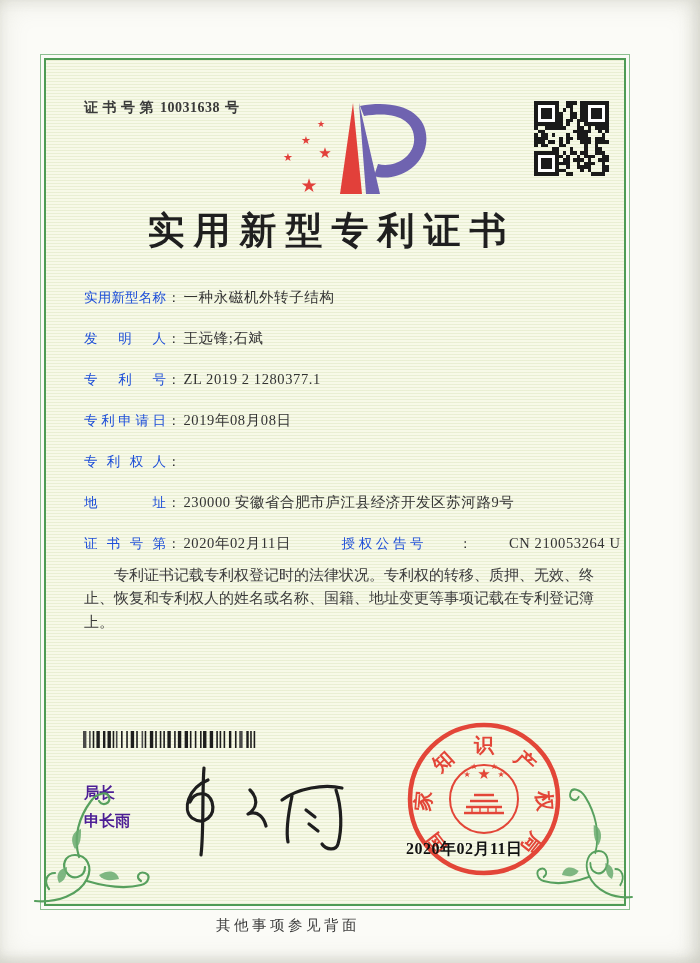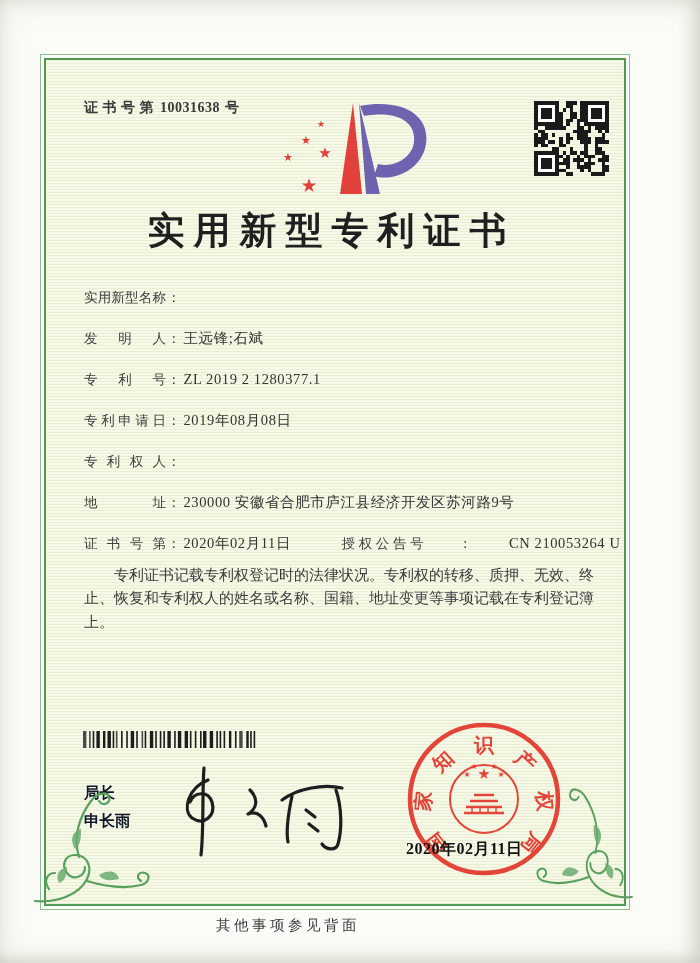--- a/index.html
+++ b/index.html
@@ -18,29 +18,29 @@
   .cert-no{position:absolute;left:84px;top:99px;font-size:14px;font-weight:600;color:#3a3a3a;white-space:nowrap;}
   .cn-prefix{letter-spacing:4.5px;}
   .cn-digits{letter-spacing:.5px;margin-left:2px;}
   .cn-suffix{margin-left:5px;}
   .logo{position:absolute;left:274px;top:100px;}
   .qr{position:absolute;left:534px;top:101px;shape-rendering:crispEdges;}
   .title{position:absolute;left:44px;top:206px;width:575px;text-align:center;
     font-size:37px;font-weight:700;letter-spacing:9px;color:#1f1f1f;white-space:nowrap;}
   .fields{position:absolute;left:84px;top:277px;width:538px;}
   .frow{height:41px;display:flex;align-items:center;font-size:14.5px;color:#333;white-space:nowrap;}
-  .lbl{display:inline-block;width:82px;text-align:justify;text-align-last:justify;font-size:13.5px;color:#404040;}
+  .lbl{display:inline-block;width:82px;text-align:justify;text-align-last:justify;font-size:13.5px;color:#1d4ed8;}
   .colon{font-size:13.5px;margin:0 3px 0 1px;}
   .val{letter-spacing:.6px;}
   .val-grant{width:148px;}
   .grant2{margin-left:10px;display:flex;align-items:center;gap:34px;}
   .paras{position:absolute;left:84px;top:564px;width:536px;font-size:15px;line-height:23.4px;color:#3c3c3c;}
   .paras p{margin:0;text-indent:2em;}
   .barcode{position:absolute;left:83px;top:731px;}
-  .director{position:absolute;left:84px;top:779px;font-size:15.5px;font-weight:600;color:#0f172a;line-height:28px;}
+  .director{position:absolute;left:84px;top:779px;font-size:15.5px;font-weight:600;color:#4c1d95;line-height:28px;}
   .signature{position:absolute;left:146px;top:758px;}
   .sig-stroke{fill:none;stroke:#1e1e1e;stroke-width:3.2;stroke-linecap:round;stroke-linejoin:round;}
   .seal{position:absolute;left:404px;top:719px;opacity:.94;}
   .seal-ring{fill:none;stroke:#e23b2e;}
   .seal-char{fill:#e23b2e;font-size:20px;font-weight:700;text-anchor:middle;}
   .seal-star{fill:#e23b2e;text-anchor:middle;}
   .seal-date{position:absolute;left:406px;top:839px;font-size:16px;font-weight:700;color:#121212;letter-spacing:.5px;white-space:nowrap;}
   .page-ind{position:absolute;left:44px;top:878px;width:581px;text-align:center;font-size:13.5px;color:#333;letter-spacing:1px;}
   .back-note{position:absolute;left:0;top:916px;width:576px;text-align:center;font-size:14.5px;color:#3d3d3d;letter-spacing:3.5px;}
   .orn{position:absolute;}
@@ -236,20 +236,21 @@
       <rect x="1" y="15" width="5" height="5" fill="#ffffff"></rect>
       <rect x="2" y="16" width="3" height="3" fill="#1a1a1a"></rect>
     </svg>
 
   <div class="title">实用新型专利证书</div>
 
   <div class="fields">
     <div class="frow">
       <span class="lbl">实用新型名称</span>
         <span class="colon">：</span>
+        <span class="val">一种永磁机外转子结构</span>
     </div>
     <div class="frow">
       <span class="lbl">发明人</span>
         <span class="colon">：</span>
         <span class="val">王远锋;石斌</span>
     </div>
     <div class="frow">
       <span class="lbl">专利号</span>
         <span class="colon">：</span>
         <span class="val">ZL 2019 2 1280377.1</span>

